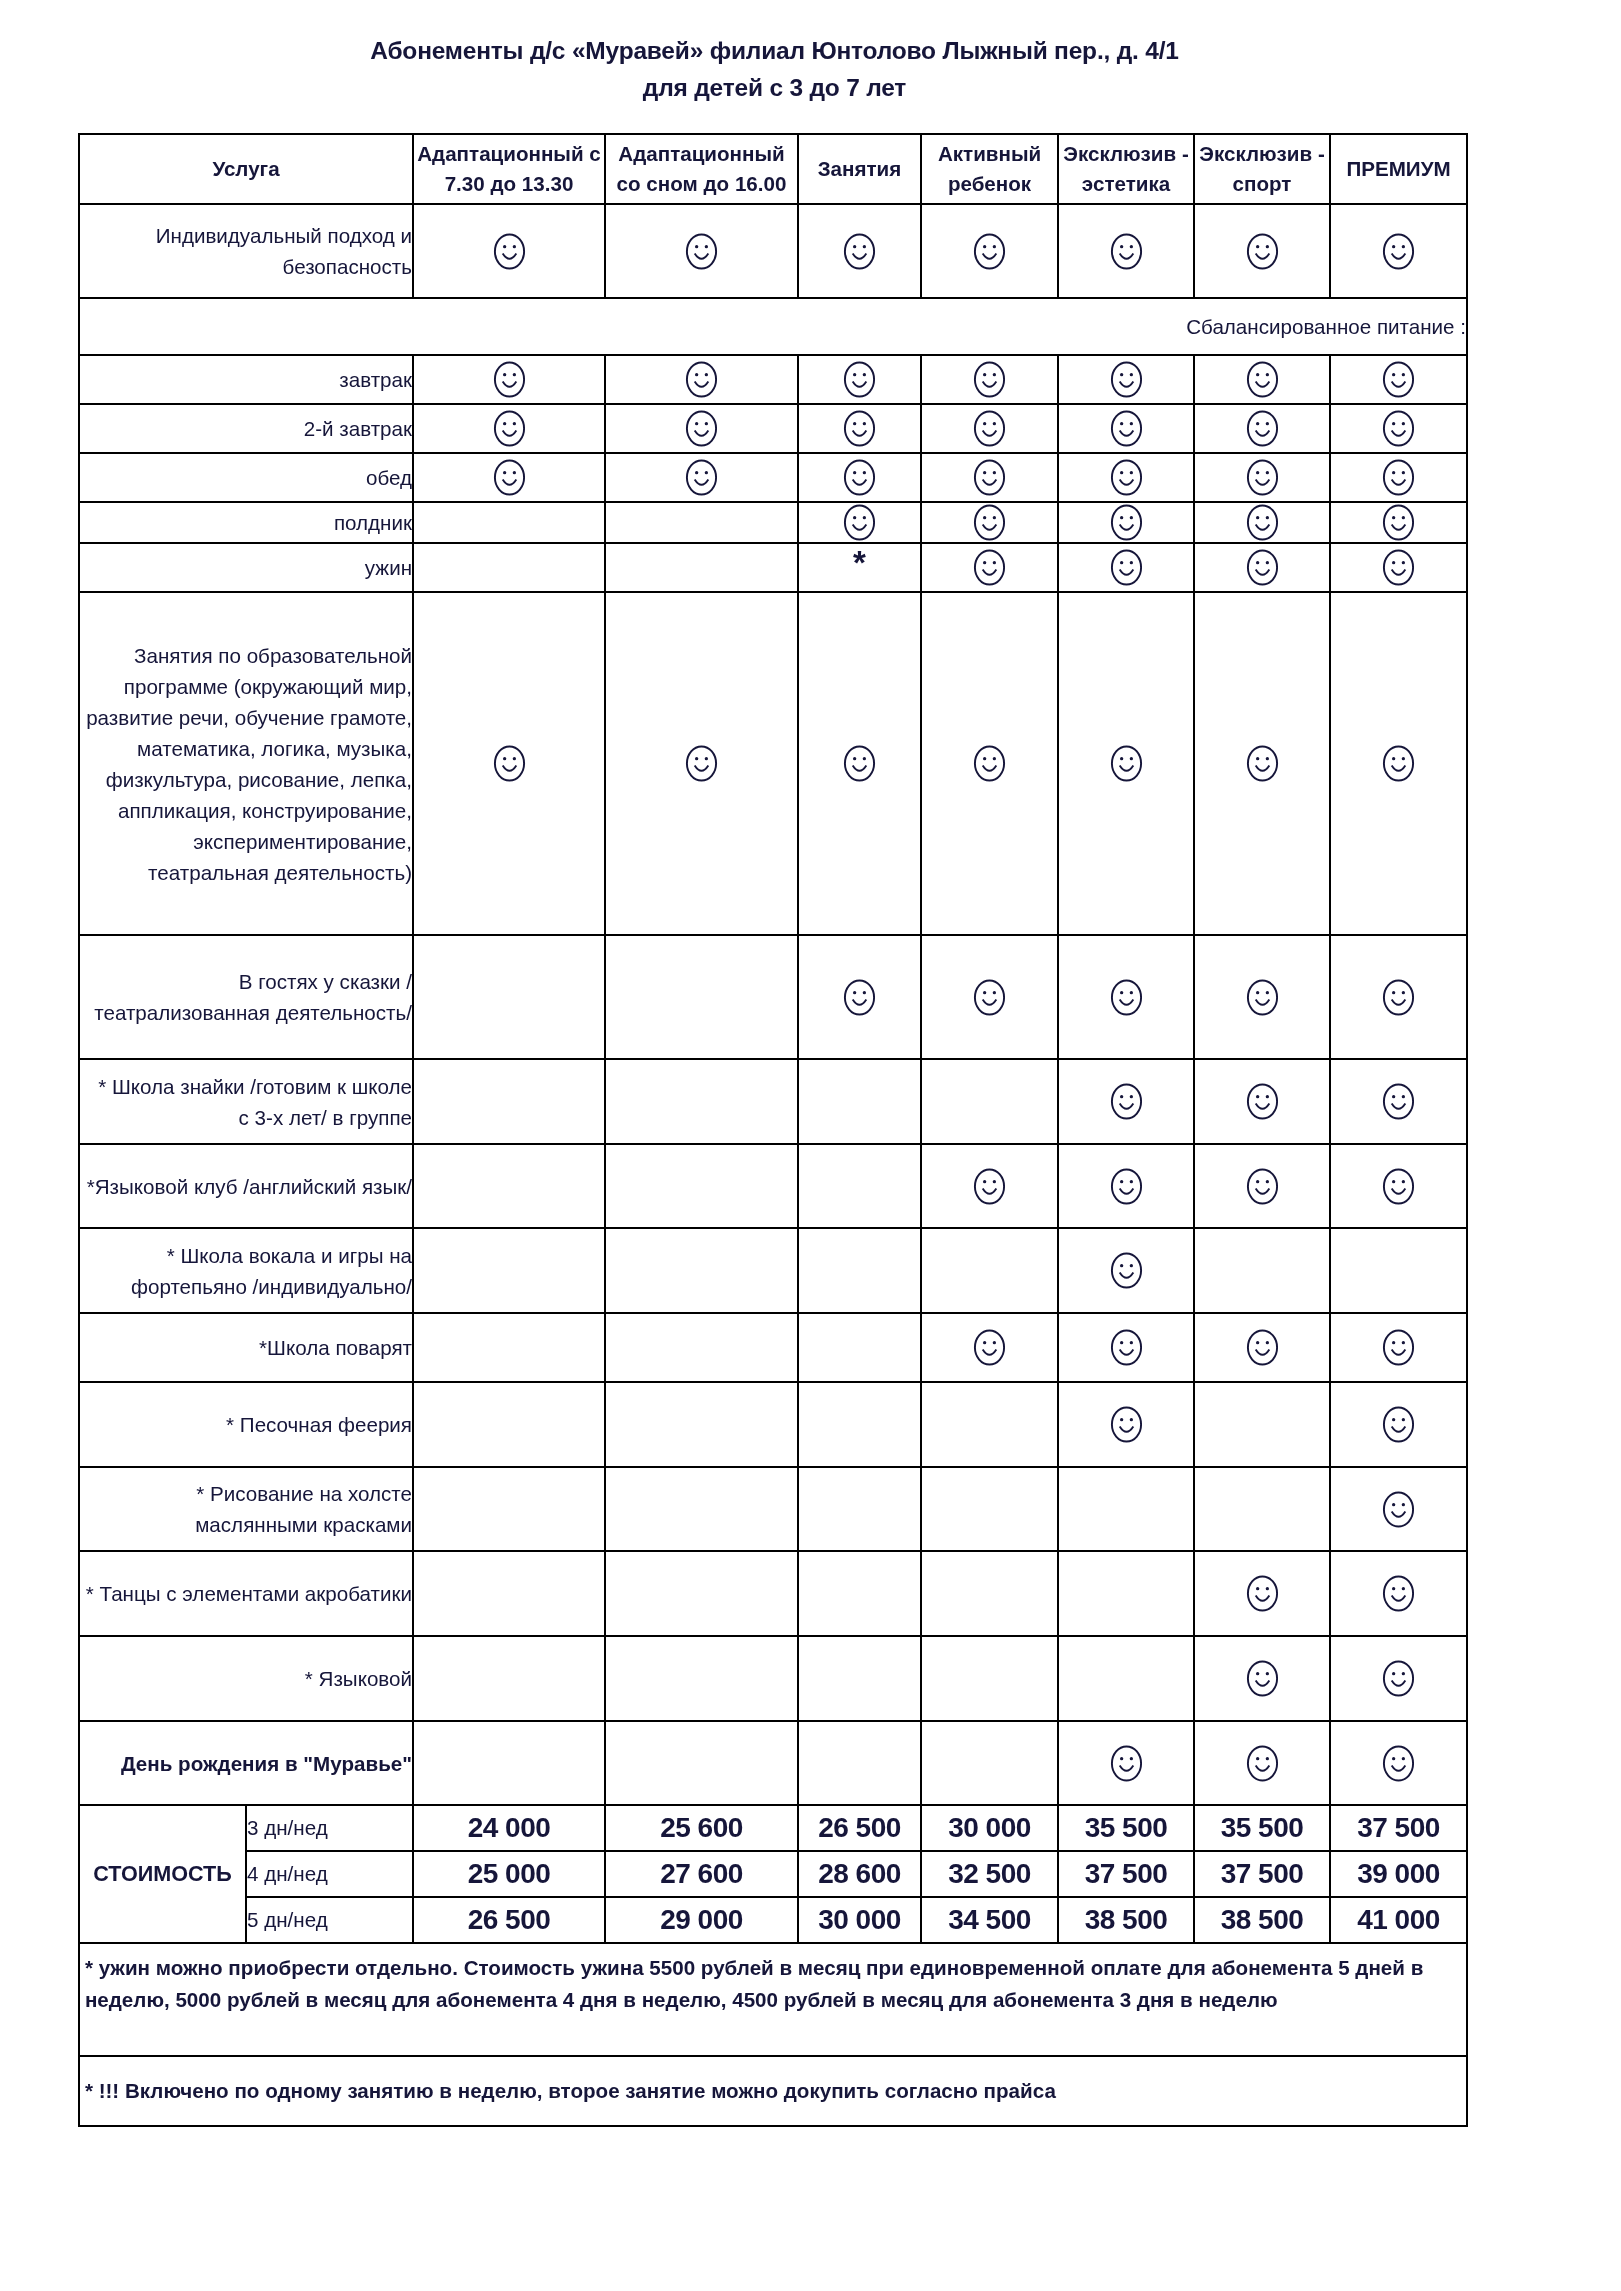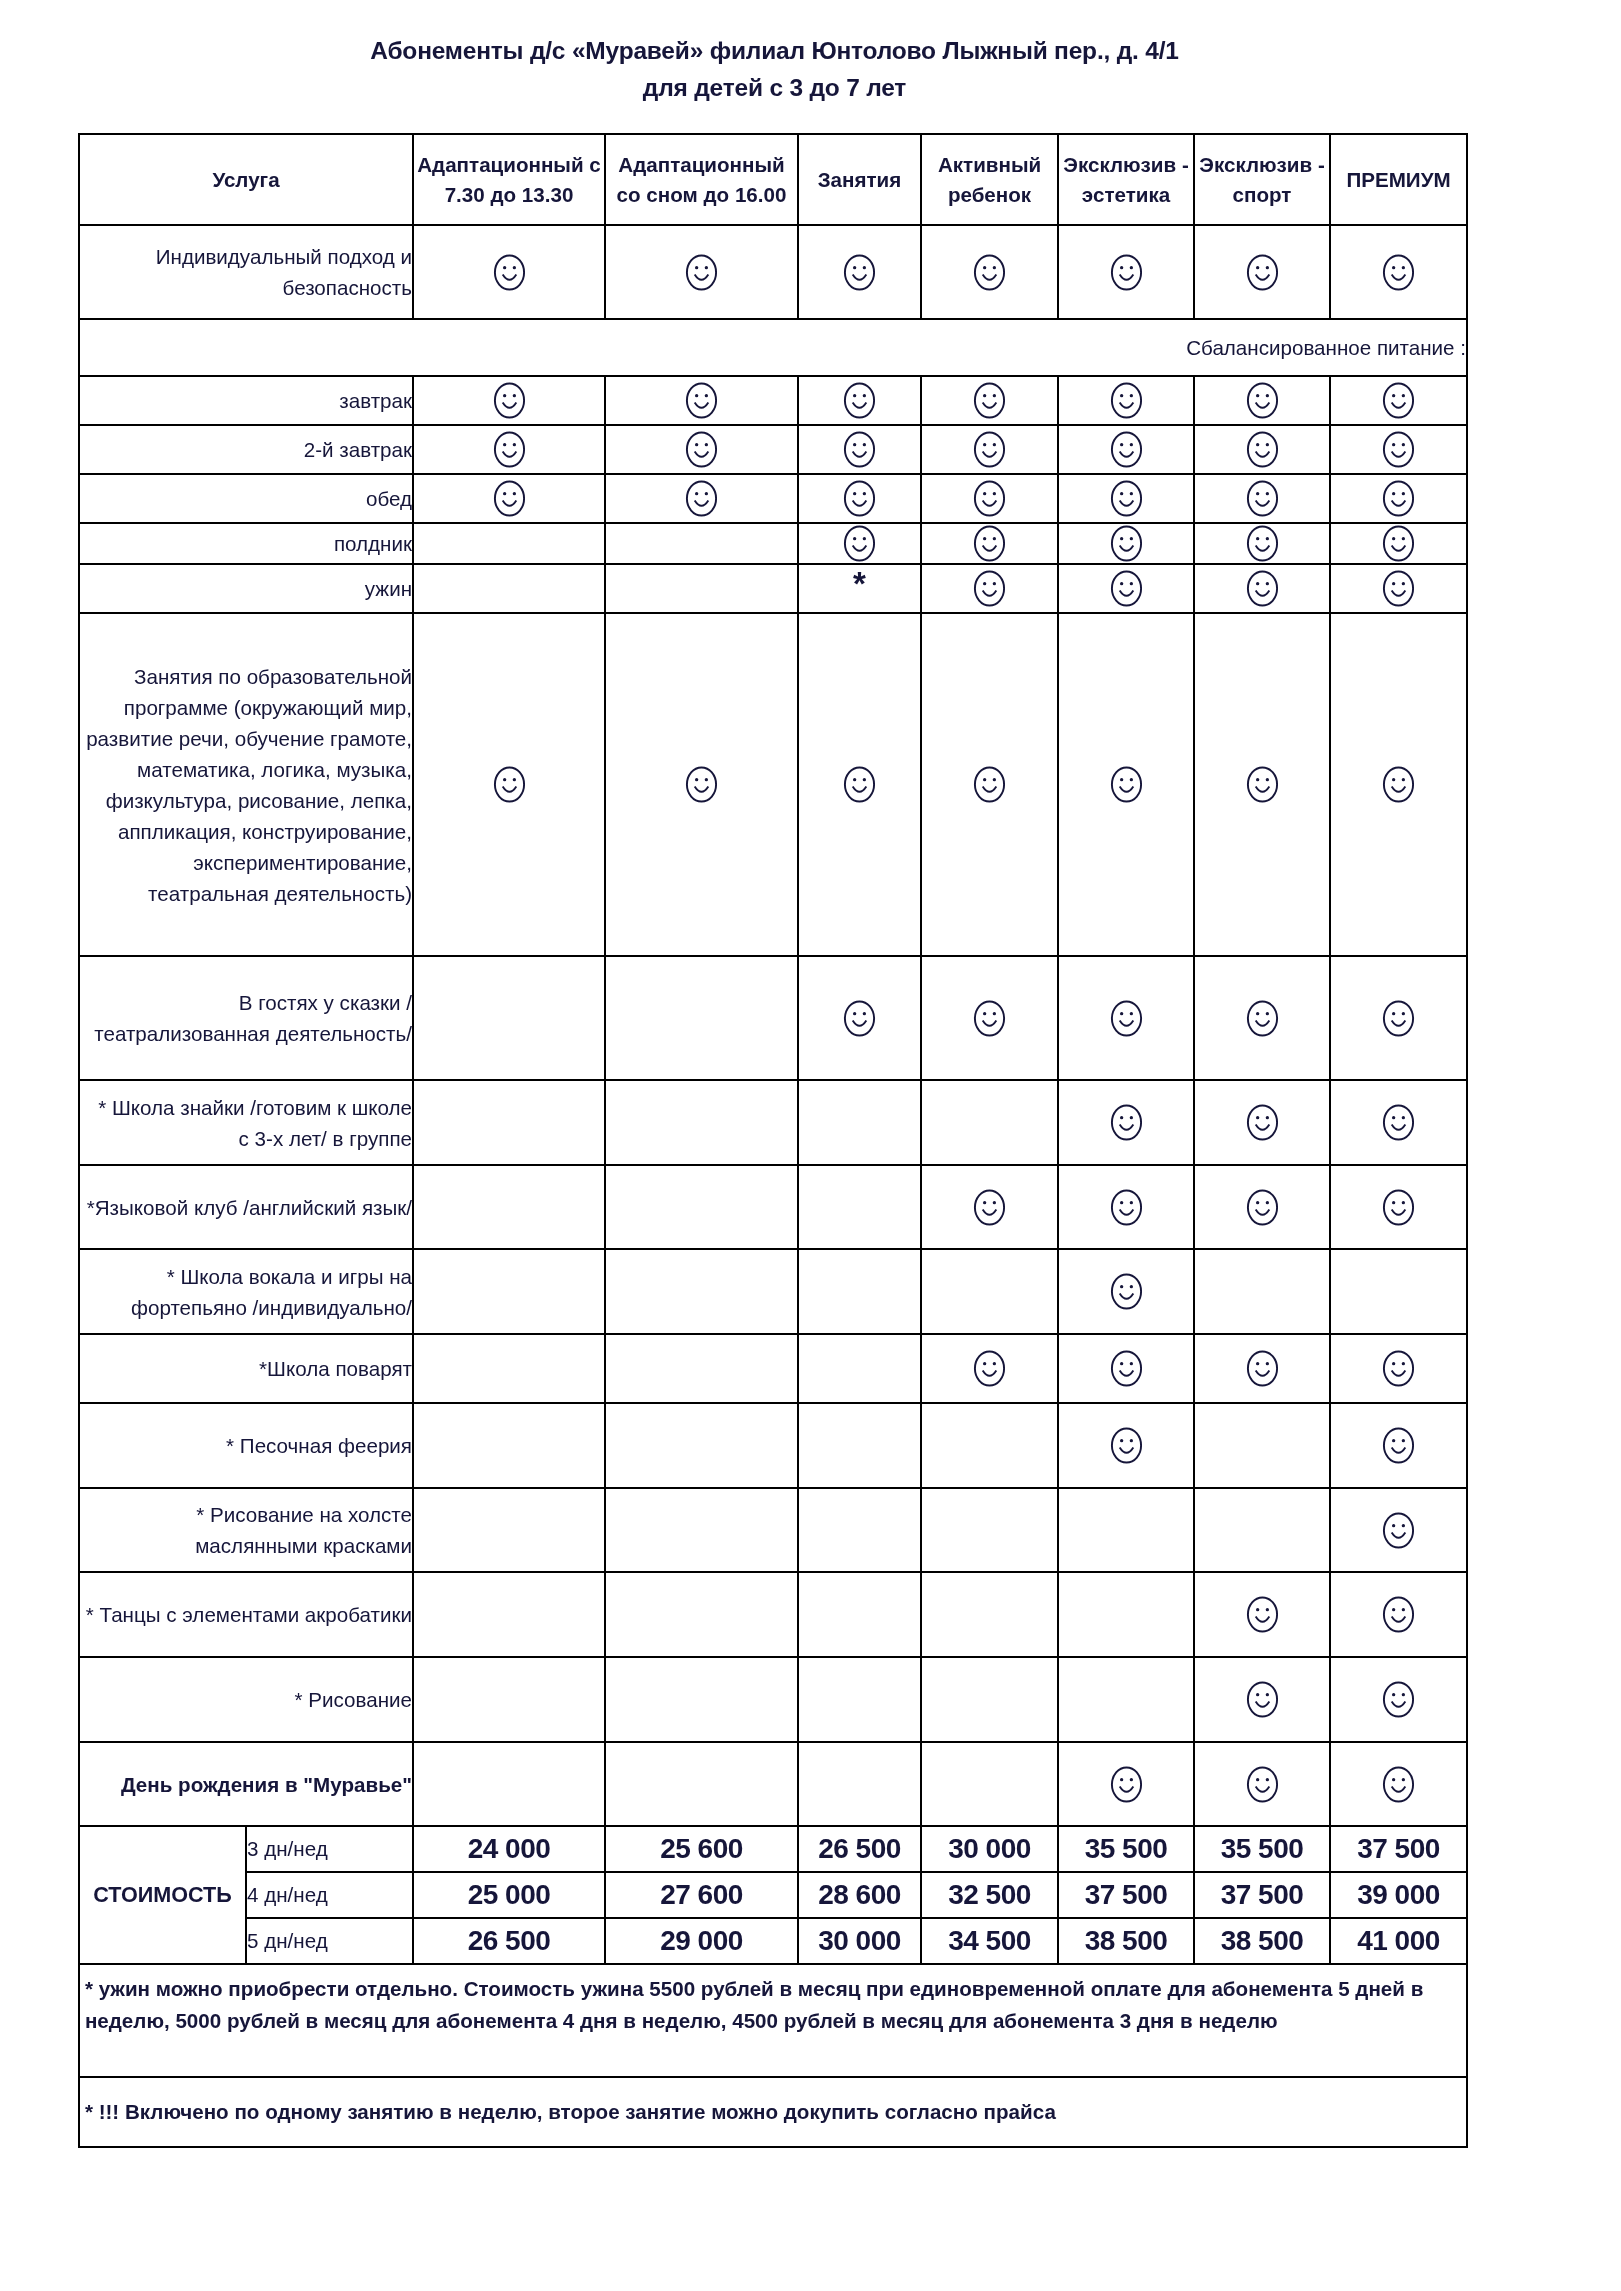--- a/index.html
+++ b/index.html
@@ -32,21 +32,21 @@
       <col style="width:167px">
     <col style="width:192px">
       <col style="width:193px">
       <col style="width:123px">
     <col style="width:137px">
       <col style="width:136px">
       <col style="width:136px">
       <col style="width:137px">
   </colgroup>
   <tbody id="tbody">
-      <tr style="height: 91px;">
+      <tr style="height: 70px;">
         <td colspan="2" class="hdr">Услуга</td>
         <td class="hdr">Адаптационный с 7.30 до 13.30</td>
         <td class="hdr">Адаптационный со сном до 16.00</td>
         <td class="hdr">Занятия</td>
         <td class="hdr">Активный ребенок</td>
         <td class="hdr">Эксклюзив - эстетика</td>
         <td class="hdr">Эксклюзив - спорт</td>
         <td class="hdr">ПРЕМИУМ</td>
       </tr>
       <tr style="height: 94px;">
@@ -526,21 +526,21 @@
               <path d="M11 22 Q18 33 25 22" fill="none" stroke="#16163a" stroke-width="2"></path>
             </svg></span></td>
         <td class="cell"><span class="smile"><svg viewBox="0 0 36 40" width="35" height="39">
               <ellipse cx="18" cy="20" rx="15" ry="17.5" fill="none" stroke="#16163a" stroke-width="2"></ellipse>
               <circle cx="13" cy="15" r="1.7" fill="#16163a"></circle>
               <circle cx="23" cy="15" r="1.7" fill="#16163a"></circle>
               <path d="M11 22 Q18 33 25 22" fill="none" stroke="#16163a" stroke-width="2"></path>
             </svg></span></td>
       </tr>
       <tr style="height: 85px;">
-        <td colspan="2" class="svc">* Рисование</td>
+        <td colspan="2" class="svc">* Языковой</td>
         <td class="cell"></td>
         <td class="cell"></td>
         <td class="cell"></td>
         <td class="cell"></td>
         <td class="cell"></td>
         <td class="cell"><span class="smile"><svg viewBox="0 0 36 40" width="35" height="39">
               <ellipse cx="18" cy="20" rx="15" ry="17.5" fill="none" stroke="#16163a" stroke-width="2"></ellipse>
               <circle cx="13" cy="15" r="1.7" fill="#16163a"></circle>
               <circle cx="23" cy="15" r="1.7" fill="#16163a"></circle>
               <path d="M11 22 Q18 33 25 22" fill="none" stroke="#16163a" stroke-width="2"></path>

